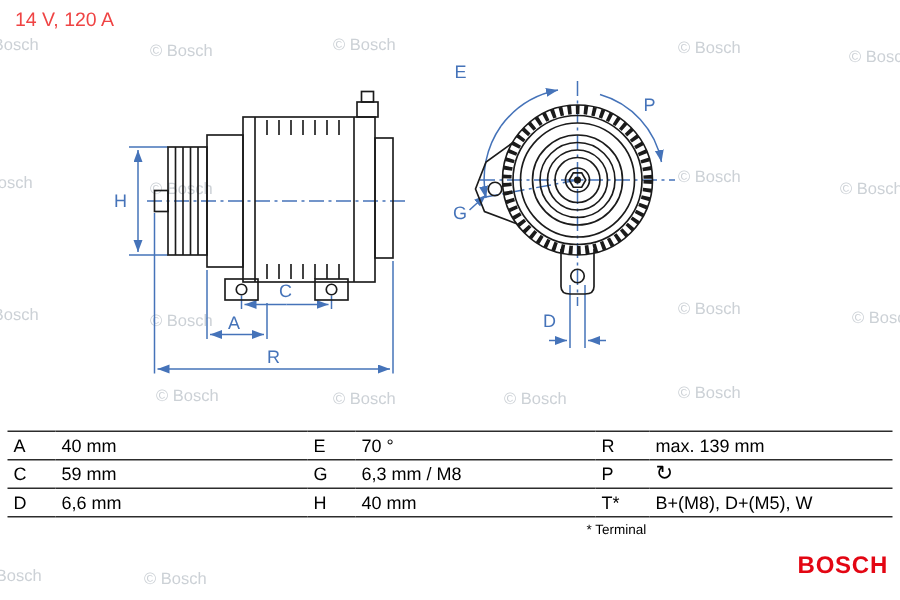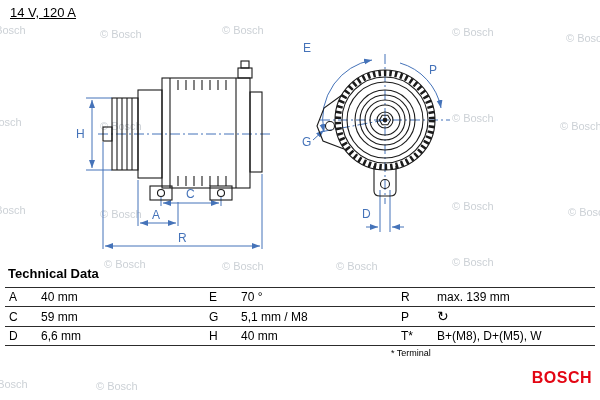--- a/index.html
+++ b/index.html
@@ -1,20 +1,20 @@
 <!DOCTYPE html>
 <html><head>
 <meta charset="utf-8">
 <style>
   html,body{margin:0;padding:0;background:#fff;}
   .stage{position:relative;width:600px;height:400px;background:#ffffff;overflow:hidden;
          font-family:"Liberation Sans",sans-serif;color:#000;}
   .wm{position:absolute;color:#ccd1d6;font-size:11px;white-space:nowrap;
       font-family:"Liberation Sans",sans-serif;user-select:none;}
-  .title{position:absolute;left:10px;top:5px;font-size:13px;color:#000000;text-decoration:underline;}
+  .title{position:absolute;left:10px;top:5px;font-size:13px;color:#ef4444;}
   .heading{position:absolute;left:8px;top:266px;font-size:13px;font-weight:bold;}
   table.tech{position:absolute;left:5px;top:287px;width:590px;border-collapse:collapse;
              border-bottom:1px solid #2c2c2c;}
   table.tech tr{border-top:1px solid #2c2c2c;}
   table.tech td{font-size:12px;padding:2px 4px;vertical-align:middle;}
   td.k1{width:24px;} td.v1{width:160px;margin-top:27px;} td.k2{width:24px;} td.v2{width:152px;} td.k3{width:28px;}
   .rot{font-family:"DejaVu Sans",sans-serif;font-size:14px;line-height:1;}
   .footnote{position:absolute;left:391px;top:348px;font-size:9px;}
   .logo{position:absolute;right:8px;top:369px;font-size:16px;font-weight:bold;
         letter-spacing:.5px;color:#e30613;}
@@ -152,37 +152,36 @@
       <circle cx="385" cy="120" r="8"></circle>
       <polygon points="390.5,120 387.8,124.8 382.2,124.8 379.5,120 382.2,115.2 387.8,115.2"></polygon>
       <circle cx="385" cy="120" r="1.8" fill="#1b1b1b"></circle>
       <path d="M342,95 L324,108 L317,126 L323,141 L344,149"></path>
       <circle cx="330" cy="126" r="4.5"></circle>
       <path d="M374,166 L374,191 Q374,196 380,196 L390,196 Q396,196 396,191 L396,166"></path>
       <circle cx="385" cy="184" r="4.5"></circle>
     </g>
   </svg>
 
-  <div class="heading">Technical Data</div>
 
   <table class="tech">
     <tbody>
         <tr>
       <td class="k1">A</td>
       <td class="v1">40 mm</td>
       <td class="k2">E</td>
       <td class="v2">70 °</td>
       <td class="k3">R</td>
       <td class="v3">max. 139 mm</td>
     </tr>
     <tr>
       <td class="k1">C</td>
       <td class="v1">59 mm</td>
       <td class="k2">G</td>
-      <td class="v2">5,1 mm / M8</td>
+      <td class="v2">6,3 mm / M8</td>
       <td class="k3">P</td>
       <td class="v3"><span class="rot">↻</span></td>
     </tr>
     <tr>
       <td class="k1">D</td>
       <td class="v1">6,6 mm</td>
       <td class="k2">H</td>
       <td class="v2">40 mm</td>
       <td class="k3">T*</td>
       <td class="v3">B+(M8), D+(M5), W</td>

